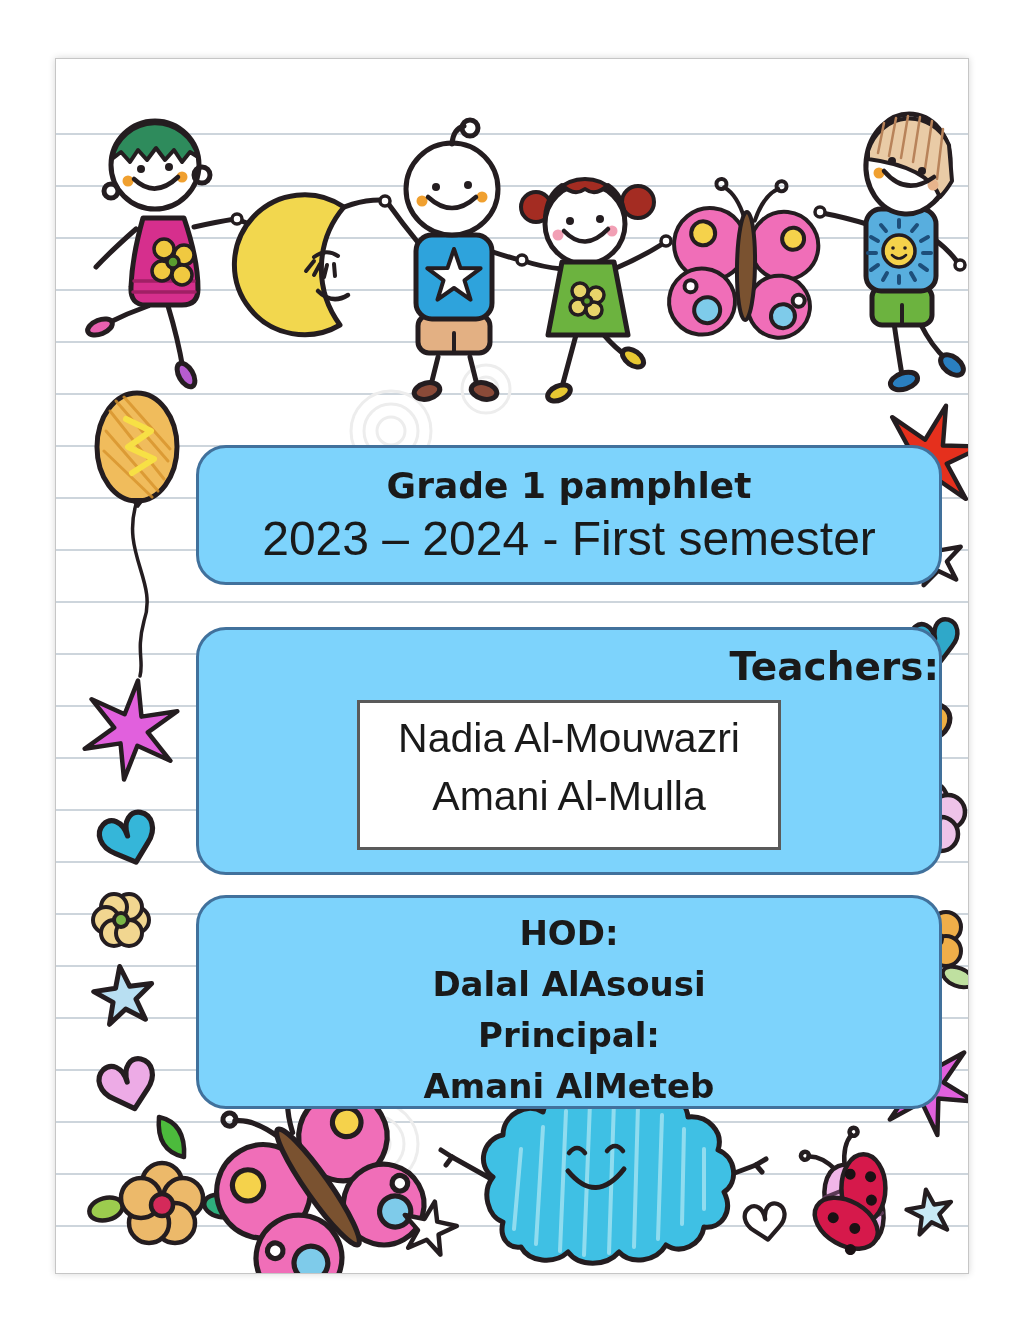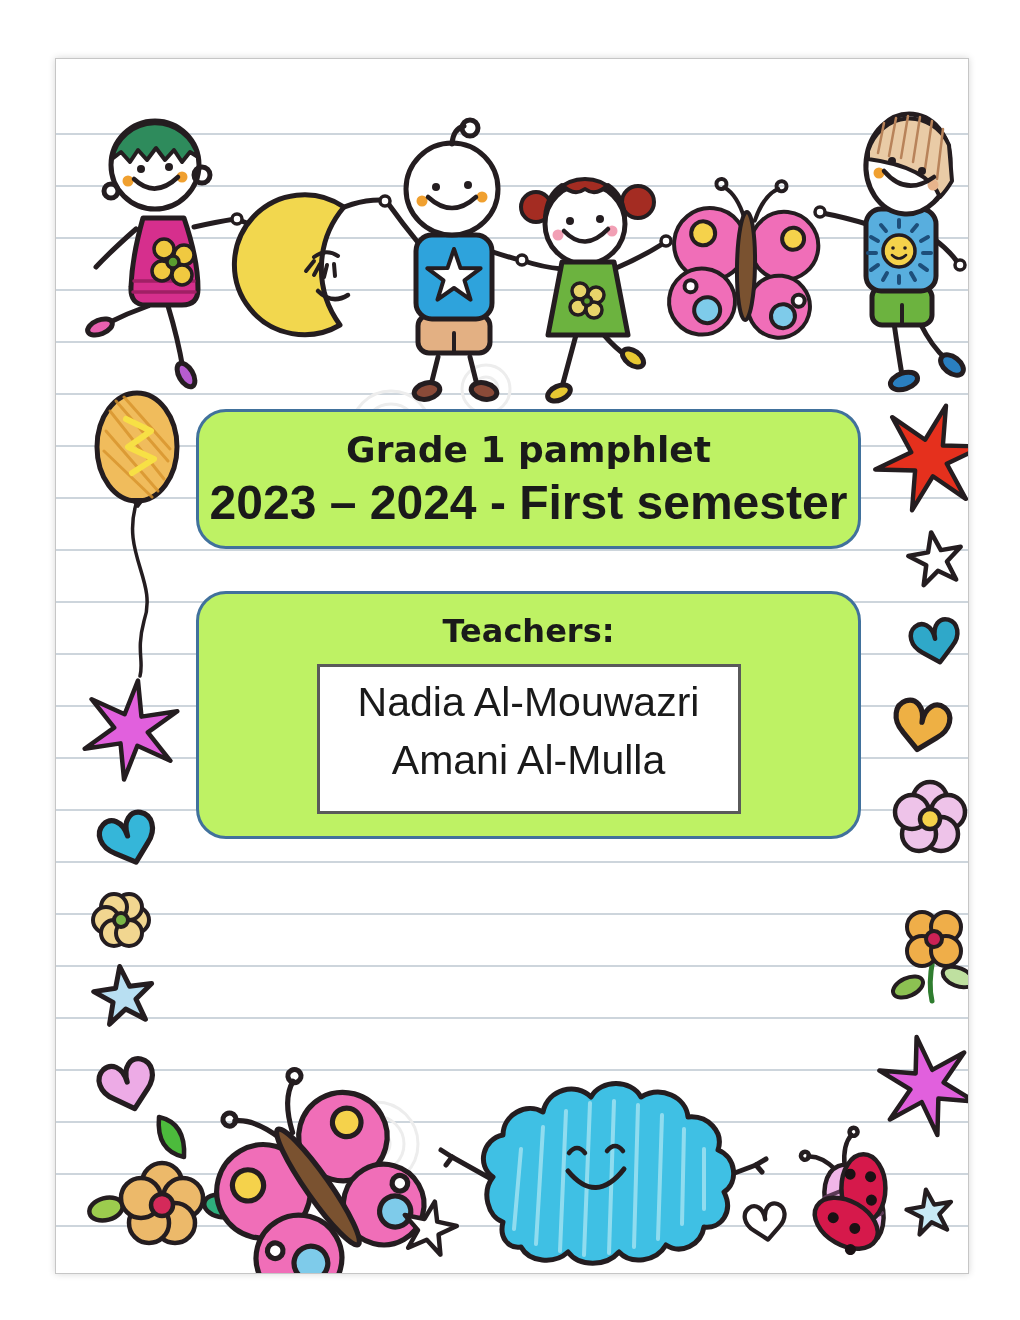--- a/index.html
+++ b/index.html
@@ -17,32 +17,32 @@
   .paper .ruled-lines{
     position:absolute;left:0;right:0;top:24px;bottom:0;
     background:repeating-linear-gradient(
       to bottom,
       transparent 0px, transparent 50px,
       #cdd5dc 50px, #cdd5dc 52px);
     pointer-events:none;
   }
   svg.doodles{position:absolute;left:0;top:0;z-index:1;}
   .box{
-    position:absolute;left:140px;width:665px;
+    position:absolute;left:140px;width:746px;
     border:3px solid #41719c;border-radius:30px;
-    background:#bef264;text-align:center;z-index:2;
-    box-sizing:border-box;color:#1a1a1a;
+    background:#7dd3fc;text-align:center;z-index:2;
+    box-sizing:border-box;color:#1a1a1a;margin-top:36px;
   }
   .box-title{top:350px;height:140px;padding-top:16px;}
   .box-teachers{top:532px;height:248px;padding-top:14px;}
   .box-staff{top:800px;height:214px;padding-top:10px;}
   .comic{font-family:"DejaVu Sans",sans-serif;font-weight:600;}
   .title-line1{font-size:36px;line-height:44px;}
-  .title-line2{font-family:"Liberation Sans",sans-serif;font-size:48px;line-height:62px;font-weight:700;}
-  .teachers-heading{font-size:32px;line-height:46px;}
+  .title-line2{font-family:"Liberation Sans",sans-serif;font-size:48px;line-height:62px;font-weight:400;}
+  .teachers-heading{font-size:39px;line-height:46px;text-align:right;}
   .teachers-inner{
     margin:10px auto 0 auto;width:418px;
     border:3px solid #5a5a5a;background:#fff;
     padding:6px 0 22px 0;
   }
   .teacher-name{font-size:41px;line-height:58px;font-weight:400;}
   .staff-line{font-size:34px;line-height:51px;}
 </style>
 </head>
 <body>
@@ -373,13 +373,19 @@
   </div>
 
   <div class="box box-teachers">
     <div class="comic teachers-heading">Teachers:</div>
     <div class="teachers-inner">
       <div class="teacher-name">Nadia Al-Mouwazri</div>
       <div class="teacher-name">Amani Al-Mulla</div>
     </div>
   </div>
 
+  <div class="box box-staff">
+    <div class="comic staff-line">HOD:</div>
+    <div class="comic staff-line">Dalal AlAsousi</div>
+    <div class="comic staff-line">Principal:</div>
+    <div class="comic staff-line">Amani AlMeteb</div>
+  </div>
 </div>
 
 </body></html>

